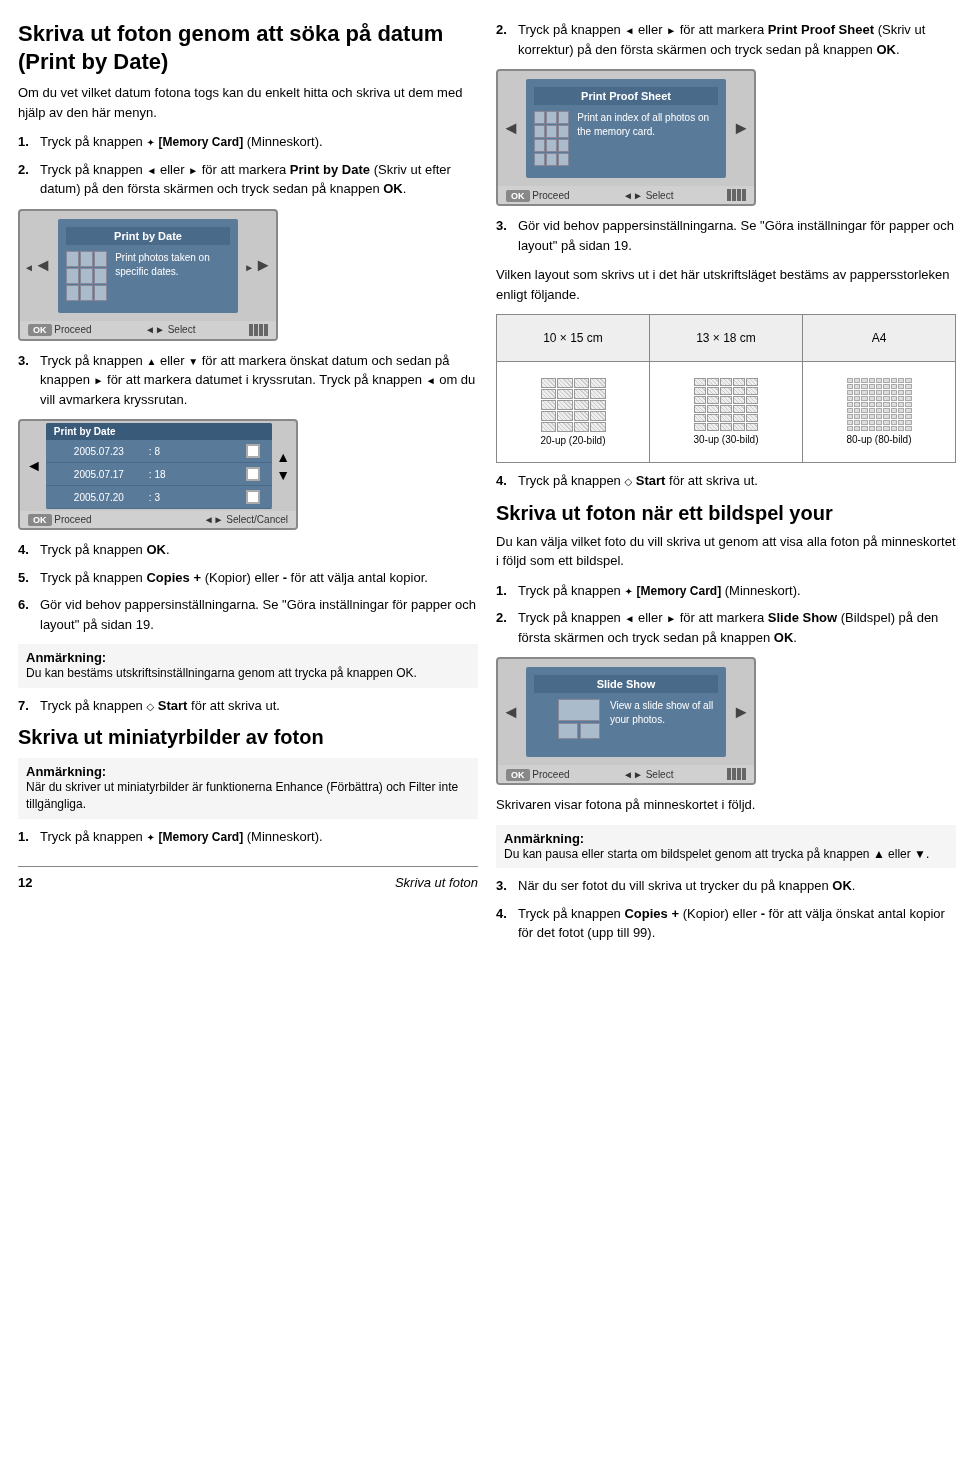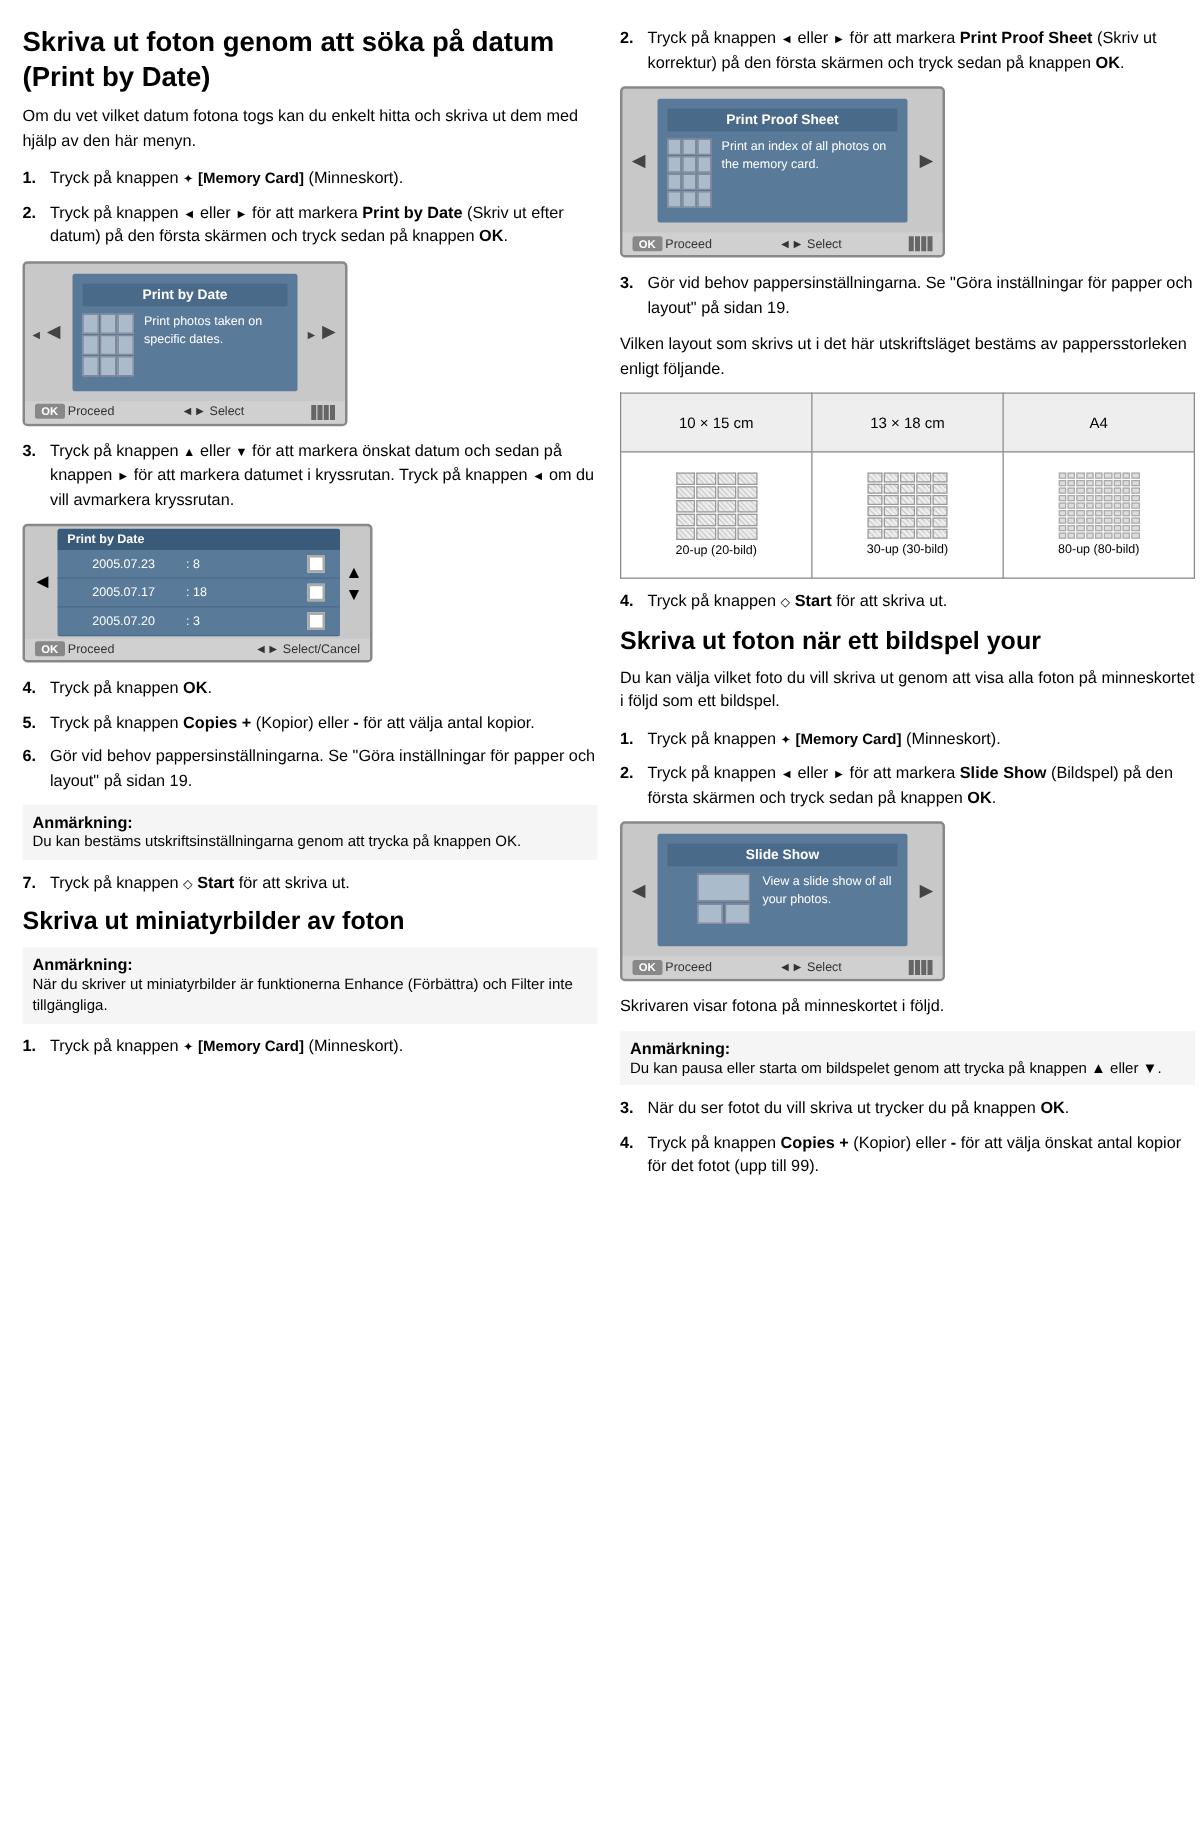--- a/index.html
+++ b/index.html
@@ -437,20 +437,24 @@
 
     <ol class="step-list">
       <li>
         <span class="step-num">1.</span>
         <span class="step-content">
           Tryck på knappen <span class="memory-card-icon"></span> <kbd>[Memory Card]</kbd> (Minneskort).
         </span>
       </li>
     </ol>
 
+    <div class="page-num-footer">
+      <span class="page-num">12</span>
+      <span class="page-chapter">Skriva ut foton</span>
+    </div>
 
   </div>
 
   <div class="right-col">
 
     <ol class="step-list">
       <li>
         <span class="step-num">2.</span>
         <span class="step-content">
           Tryck på knappen <span class="arrow-left"></span> eller <span class="arrow-right"></span> för att markera <strong>Print Proof Sheet</strong> (Skriv ut korrektur) på den första skärmen och tryck sedan på knappen <strong>OK</strong>.

